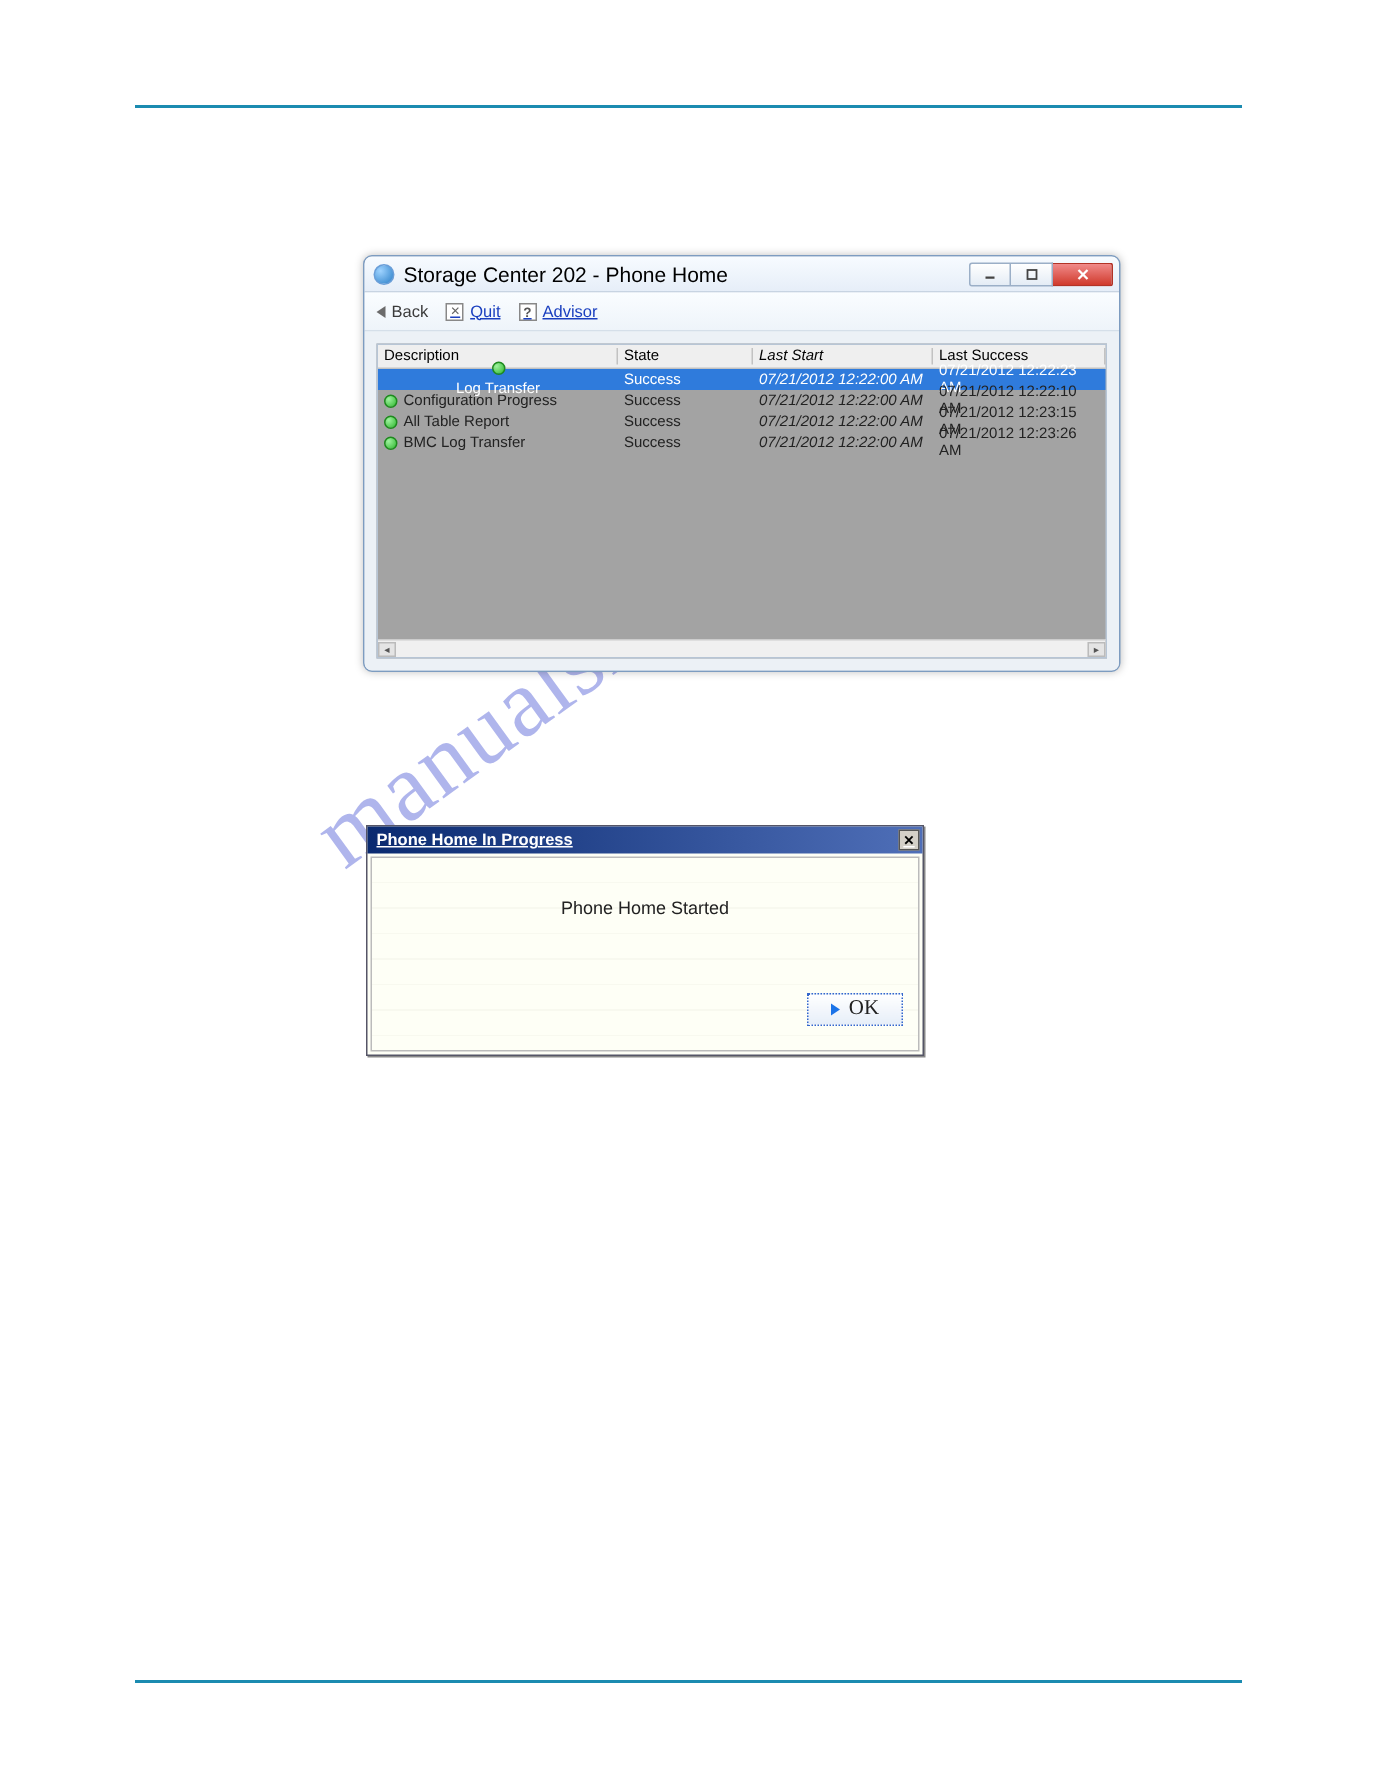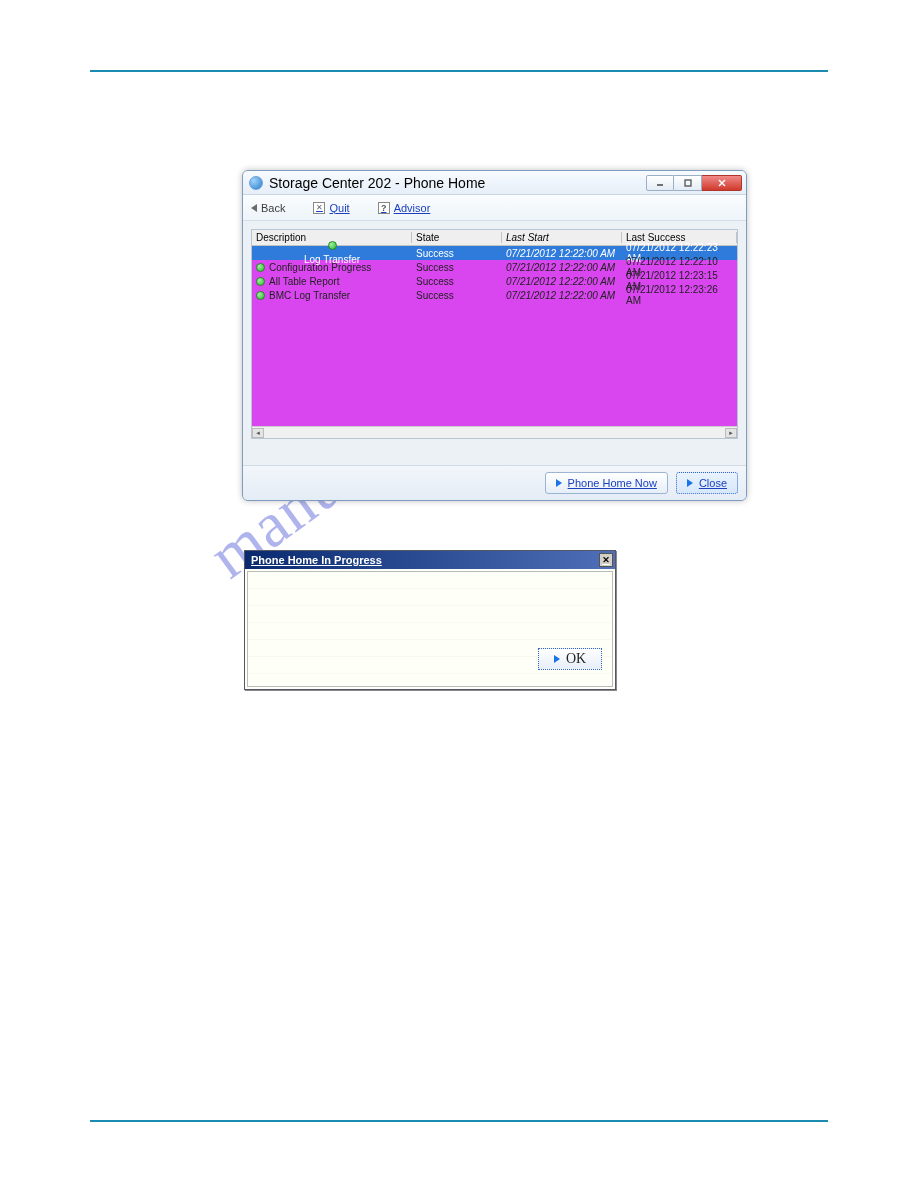--- a/index.html
+++ b/index.html
@@ -54,21 +54,21 @@
     width: 40px;
     background: linear-gradient(#f08a8a,#d03a2c);
     color: #fff;
     border-color: #b23327;
     border-top-right-radius:2px; border-bottom-right-radius:2px;
   }
   .winbtn svg { width: 8px; height: 8px; }
 
   .toolbar {
     height: 26px;
-    display: flex; align-items: center; gap: 28px;
+    display: flex; align-items: center; gap: 12px;
     padding: 0 8px;
     background: linear-gradient(#fafdff,#eef4fa);
     border-bottom: 1px solid #d5dfe9;
   }
   .tbitem { display: flex; align-items: center; gap: 4px; color: #3b3b3b; }
   .tbitem.link { color: #1a3fbf; text-decoration: underline; cursor: pointer; }
   .arrow-left {
     width: 0; height: 0; border-top: 4px solid transparent; border-bottom: 4px solid transparent;
     border-right: 6px solid #6b6b6b;
   }
@@ -79,21 +79,21 @@
   .sq-q {
     width: 12px; height: 12px; border: 1px solid #888; background:#fff;
     display:flex;align-items:center;justify-content:center;font-size:9px;color:#555;font-weight:bold;
   }
 
   .body {
     padding: 8px;
     background: #ecf1f6;
   }
   .listwrap {
-    background: #d946ef;
+    background: #a3a3a3;
     border: 1px solid #b7c5d5;
     height: 210px;
     position: relative;
   }
   .headrow, .row {
     display: flex;
     font-size: 10px;
     align-items: center;
   }
   .headrow {
@@ -313,36 +313,27 @@
         </div>
       <div class="hscroll">
         <div class="hs-btn">◂</div>
         <div class="hs-track"></div>
         <div class="hs-btn">▸</div>
       </div>
     </div>
 
   </div>
 
-  <div class="btnbar">
-    <div class="btn">
-      <span class="arrow-right-blue"></span>
-      <span>Phone Home Now</span>
-    </div>
-    <div class="btn focused">
-      <span class="arrow-right-blue"></span>
-      <span>Close</span>
-    </div>
-  </div>
 </div>
 
 <div class="modal">
   <div class="modal-title">
     <span>Phone Home In Progress</span>
     <div class="mclose">✕</div>
   </div>
   <div class="modal-body">
+    <div>Phone Home Started</div>
     <div class="modal-btn">
       <span class="arrow-right-blue"></span>
       <span>OK</span>
     </div>
   </div>
 </div>
 
 </body></html>

